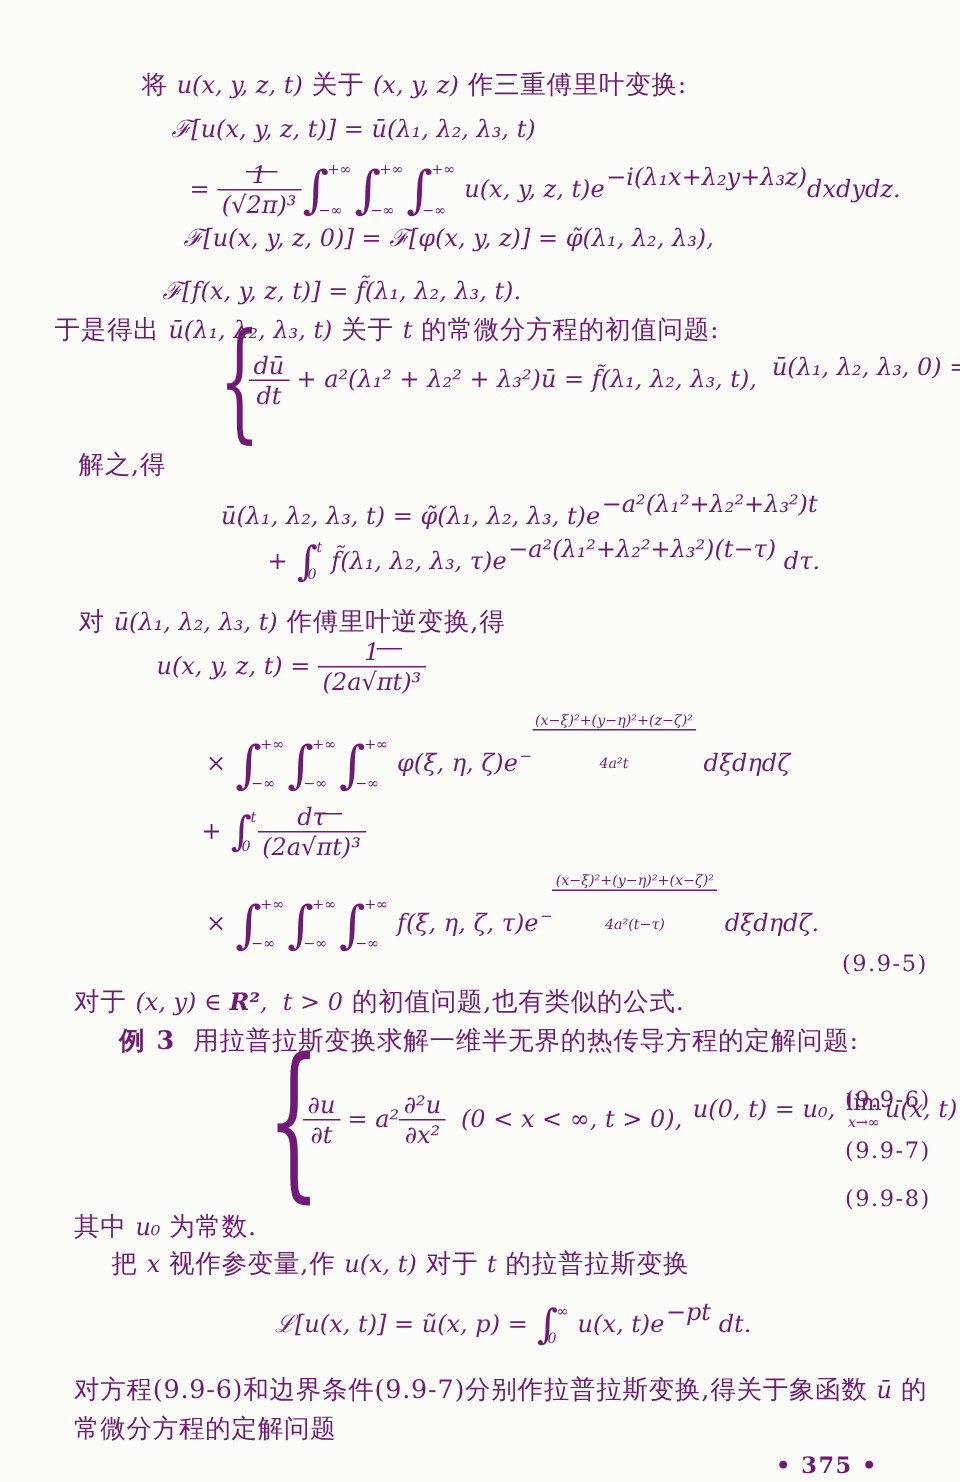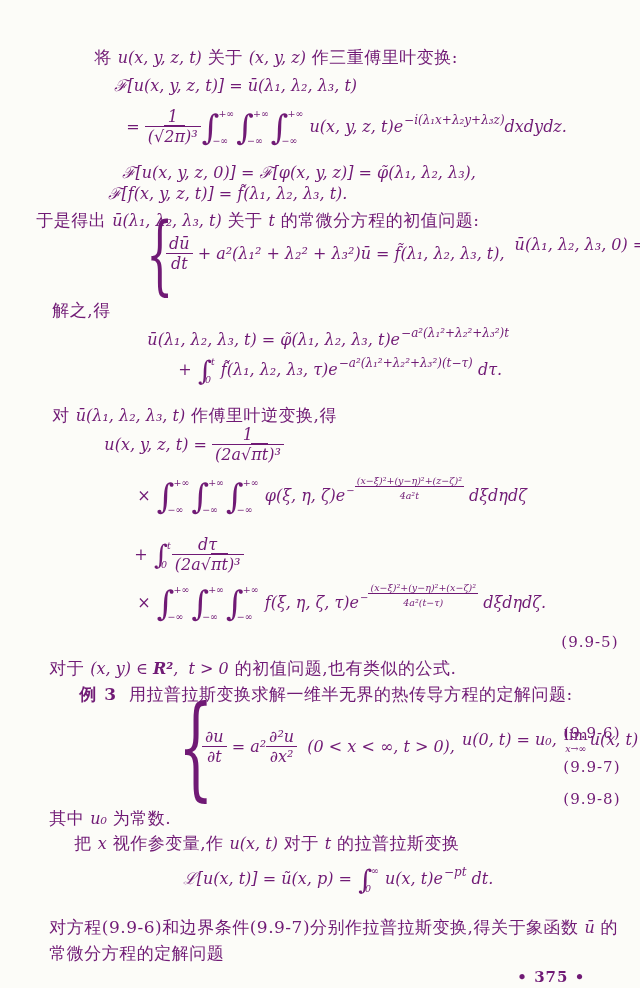--- a/index.html
+++ b/index.html
@@ -17,38 +17,38 @@
   .eqn { font-size:15px; letter-spacing:1px;margin-top:18px; }
 
   
   .frac { display:inline-block; text-align:center; vertical-align:middle; font-style:italic; }
   .frac .num { display:block; line-height:1.1; padding:0 3px; }
   .frac .den { display:block; line-height:1.15; border-top:1.4px solid currentColor; padding:1px 3px 0 3px; }
 
   
   .sqrt { white-space:nowrap; }
   .sqrt .rad { font-style:normal; }
-  .sqrt .arg { border-top:1.2px solid currentColor; padding-top:1px; }
+  .sqrt .arg { border-top:1.2px solid currentColor; padding-top:12px; }
 
   
   .int { display:inline-flex; align-items:center; vertical-align:middle; margin:0 1px; font-style:normal; }
   .int .isign { font-size:34px; line-height:0.95; }
   .int .ilims { display:flex; flex-direction:column; justify-content:space-between; height:36px; font-size:9.5px; font-style:italic; line-height:1; margin-left:-1px; }
   .int .ilo { margin-left:-6px; }
   .int.sm .isign { font-size:27px; }
   .int.sm .ilims { height:28px; }
 
   
-  .sup { display:inline-block; font-size:12px; vertical-align:8px; font-style:italic; letter-spacing:0; margin-left:1px; }
+  .sup { display:inline-block; font-size:16px; vertical-align:8px; font-style:italic; letter-spacing:0; margin-left:1px; }
 
   
   .esup { display:inline-flex; align-items:center; vertical-align:7px; font-size:10px; font-style:italic; margin-left:1px; }
   .esup .frac { font-size:9.5px; }
   .esup .frac .num { padding:0 2px; }
-  .esup .frac .den { border-top:1px solid currentColor; padding:4px 2px; }
+  .esup .frac .den { border-top:1px solid currentColor; padding:18px 2px; }
 
   
   .lim { display:inline-flex; flex-direction:column; align-items:center; vertical-align:middle; line-height:1; margin:0 2px; }
   .lim .limword { font-style:normal; font-size:15px; }
   .lim .limsub { font-size:9.5px; font-style:italic; margin-top:1px; }
 
   
   .sys { position:absolute; display:flex; align-items:center; }
   .brace { display:inline-block; font-style:normal; font-weight:400; line-height:1; transform:scaleX(0.5); transform-origin:left center; width:20px; }
   .brace.b2 { font-size:86px; }
@@ -66,21 +66,21 @@
   </div>
 
   <div class="line" style="left:94px;top:56px">
     <span class="m">ℱ[u(x, y, z, t)] = ū(λ₁, λ₂, λ₃, t)</span>
   </div>
 
   <div class="line" style="left:106px;top:88px">
     <span class="mr">= </span><span class="frac"><span class="num">1</span><span class="den"><span>(</span><span class="sqrt"><span class="rad">√</span><span class="arg">2π</span></span><span>)³</span></span></span><span class="int"><span class="isign">∫</span><span class="ilims"><span class="iup">+∞</span><span class="ilo">−∞</span></span></span><span class="int"><span class="isign">∫</span><span class="ilims"><span class="iup">+∞</span><span class="ilo">−∞</span></span></span><span class="int"><span class="isign">∫</span><span class="ilims"><span class="iup">+∞</span><span class="ilo">−∞</span></span></span><span class="m"> u(x, y, z, t)e</span><span class="sup">−i(λ₁x+λ₂y+λ₃z)</span><span class="m">dxdydz.</span>
   </div>
 
-  <div class="line" style="left:102px;top:143px">
+  <div class="line" style="left:102px;top:129px">
     <span class="m">ℱ[u(x, y, z, 0)] = ℱ[φ(x, y, z)] = φ̃(λ₁, λ₂, λ₃),</span>
   </div>
   <div class="line" style="left:88px;top:164px">
     <span class="m">ℱ[f(x, y, z, t)] = f̃(λ₁, λ₂, λ₃, t).</span>
   </div>
 
   <div class="line" style="left:16px;top:190px">
     <span class="cn">于是得出 </span><span class="m">ū(λ₁, λ₂, λ₃, t)</span><span class="cn"> 关于 </span><span class="m">t</span><span class="cn"> 的常微分方程的初值问题:</span>
   </div>
 

